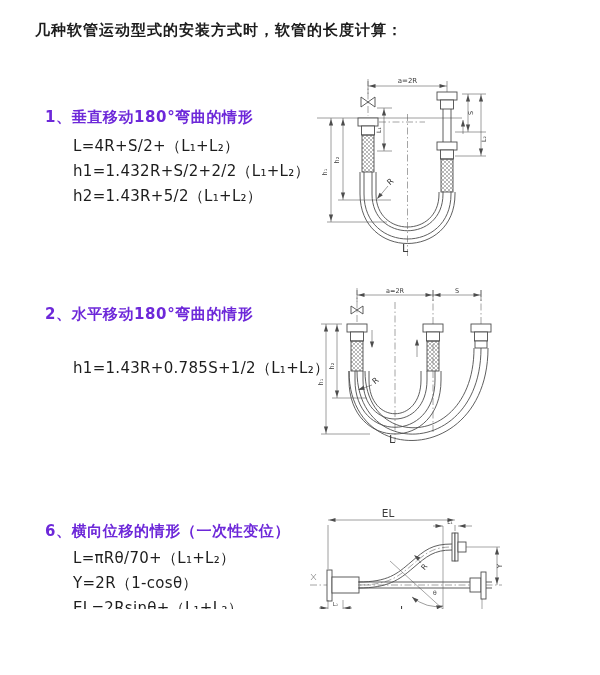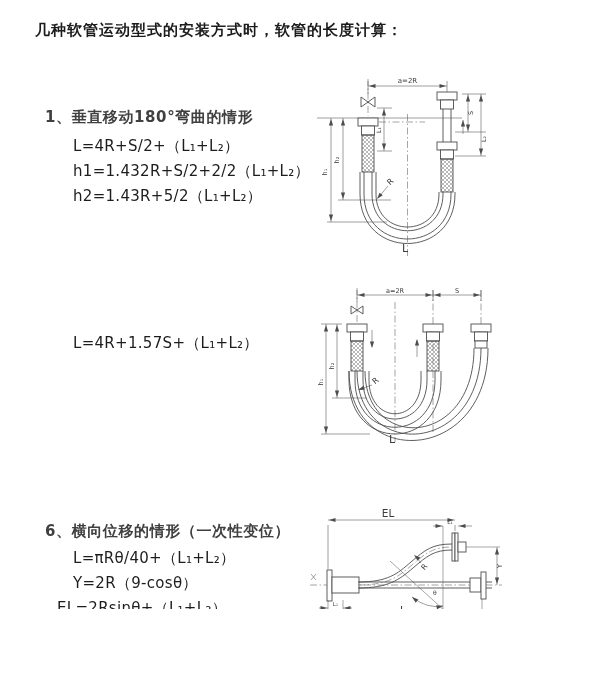--- a/index.html
+++ b/index.html
@@ -6,21 +6,21 @@
   .page{
     position:relative;width:600px;height:609px;background:#ffffff;overflow:hidden;
     font-family:"DejaVu Sans","Liberation Sans",sans-serif;color:#1f1f1f;
   }
   .title{
     position:absolute;left:35px;top:21px;font-size:15px;font-weight:600;
     letter-spacing:1px;color:#1c1c1c;white-space:nowrap;
   }
   .heading{
     position:absolute;font-size:15px;font-weight:600;letter-spacing:0.6px;
-    color:#404040;white-space:nowrap;
+    color:#6d28d9;white-space:nowrap;
   }
   .formula{
     position:absolute;font-size:15px;font-weight:500;letter-spacing:0.3px;
     color:#1d1d1d;white-space:nowrap;
   }
   .diagram{position:absolute;}
   svg text{
     font-family:"DejaVu Sans","Liberation Sans",sans-serif;
     fill:#3c3c3c;stroke:none;
   }
@@ -127,21 +127,22 @@
     <path class="dim" d="M148,48 V62"></path>
     <use href="#ah" transform="translate(148,48) rotate(-90)"></use>
 
     <text font-size="8" transform="rotate(-42 76 110)" x="73" y="112">R</text>
     <path class="dim" d="M73,114 L63,126"></path>
     <use href="#ah" transform="translate(62,127) rotate(130)"></use>
 
     <text x="90" y="180" font-size="11" text-anchor="middle">L</text>
   </svg>
 
-  <div class="formula" style="left:73px;top:334px">L=4R+1.57S+（L₁+L₂）</div>
+  <div class="heading" style="left:45px;top:305px">2、水平移动180°弯曲的情形</div>
+  <div class="formula" style="left:73px;top:359px">h1=1.43R+0.785S+1/2（L₁+L₂）</div>
 
   <svg class="diagram" style="left:312px;top:282px" width="285" height="175" viewBox="0 0 285 175">
     <g>
       <path class="cl" d="M45,6 V41"></path>
       <path class="cl" d="M83,20 V160"></path>
       <path class="cl" d="M121,8 V150"></path>
       <path class="cl" d="M169,8 V58"></path>
     </g>
 
     <g class="dim">
@@ -203,23 +204,23 @@
     <use href="#ah" transform="translate(105,57) rotate(-90)"></use>
 
     <text font-size="8" transform="rotate(-40 64 99)" x="61" y="101">R</text>
     <path class="dim" d="M60,103 L47,107.5"></path>
     <use href="#ah" transform="translate(46,108) rotate(160)"></use>
 
     <text x="80" y="161" font-size="11" text-anchor="middle">L</text>
   </svg>
 
   <div class="heading" style="left:45px;top:522px">6、横向位移的情形（一次性变位）</div>
-  <div class="formula" style="left:73px;top:549px">L=πRθ/40+（L₁+L₂）</div>
-  <div class="formula" style="left:73px;top:574px">Y=2R（9-cosθ）</div>
-  <div class="formula" style="left:57px;top:599px">EL=2Rsinθ+（L₁+L₂）</div>
+  <div class="formula" style="left:73px;top:549px">L=πRθ/70+（L₁+L₂）</div>
+  <div class="formula" style="left:73px;top:574px">Y=2R（1-cosθ）</div>
+  <div class="formula" style="left:73px;top:599px">EL=2Rsinθ+（L₁+L₂）</div>
 
   <svg class="diagram" style="left:300px;top:503px" width="298" height="145" viewBox="0 0 298 145">
 
     <path class="cl" d="M10,82 H202"></path>
     <path class="thin" d="M11,71 L16,77 M16,71 L11,77"></path>
 
     <g class="dim">
       <path d="M28,17 H155"></path>
       <path d="M28,22 V66 M155,22 V28"></path>
     </g>

